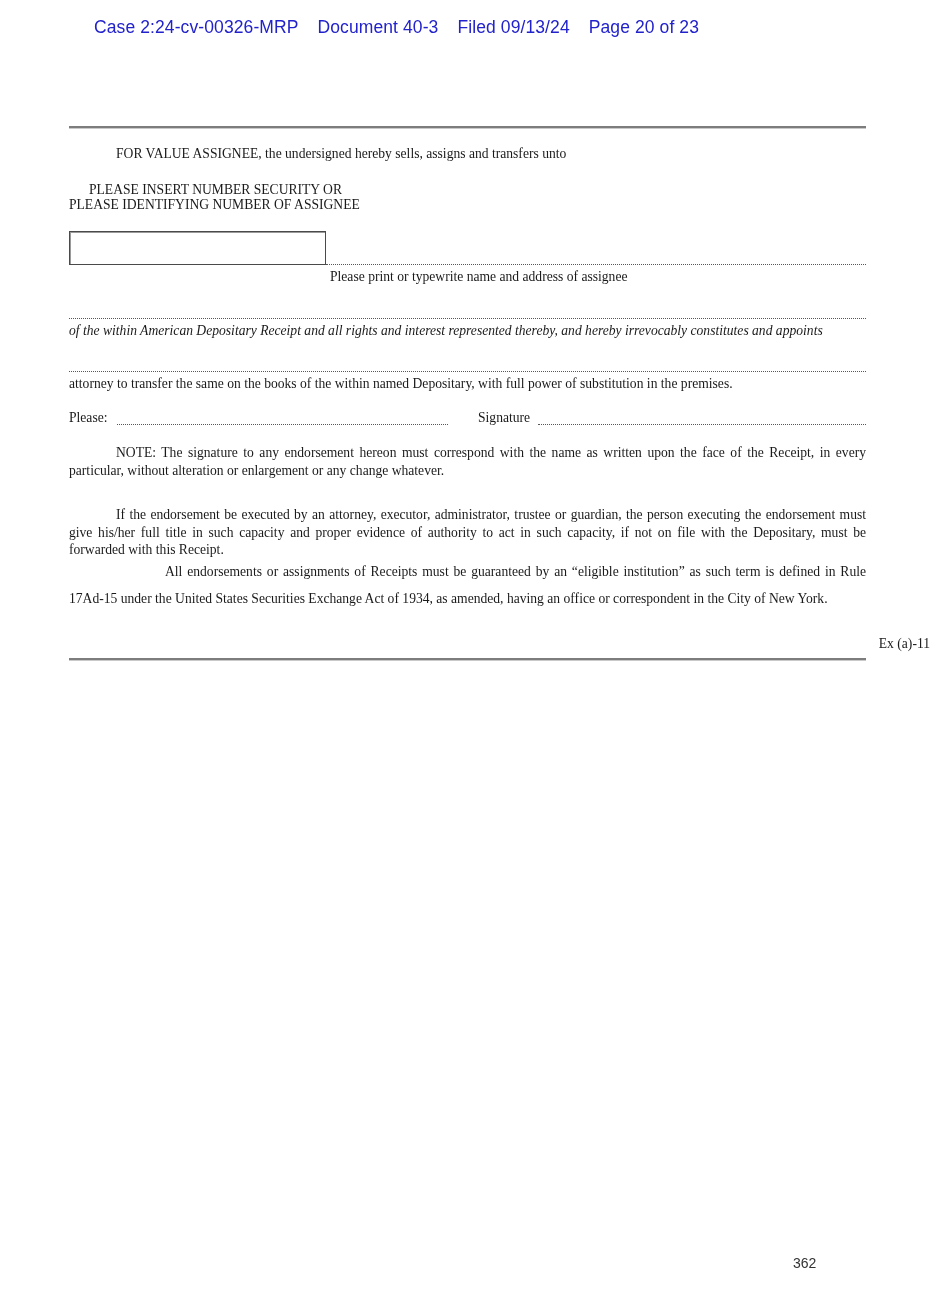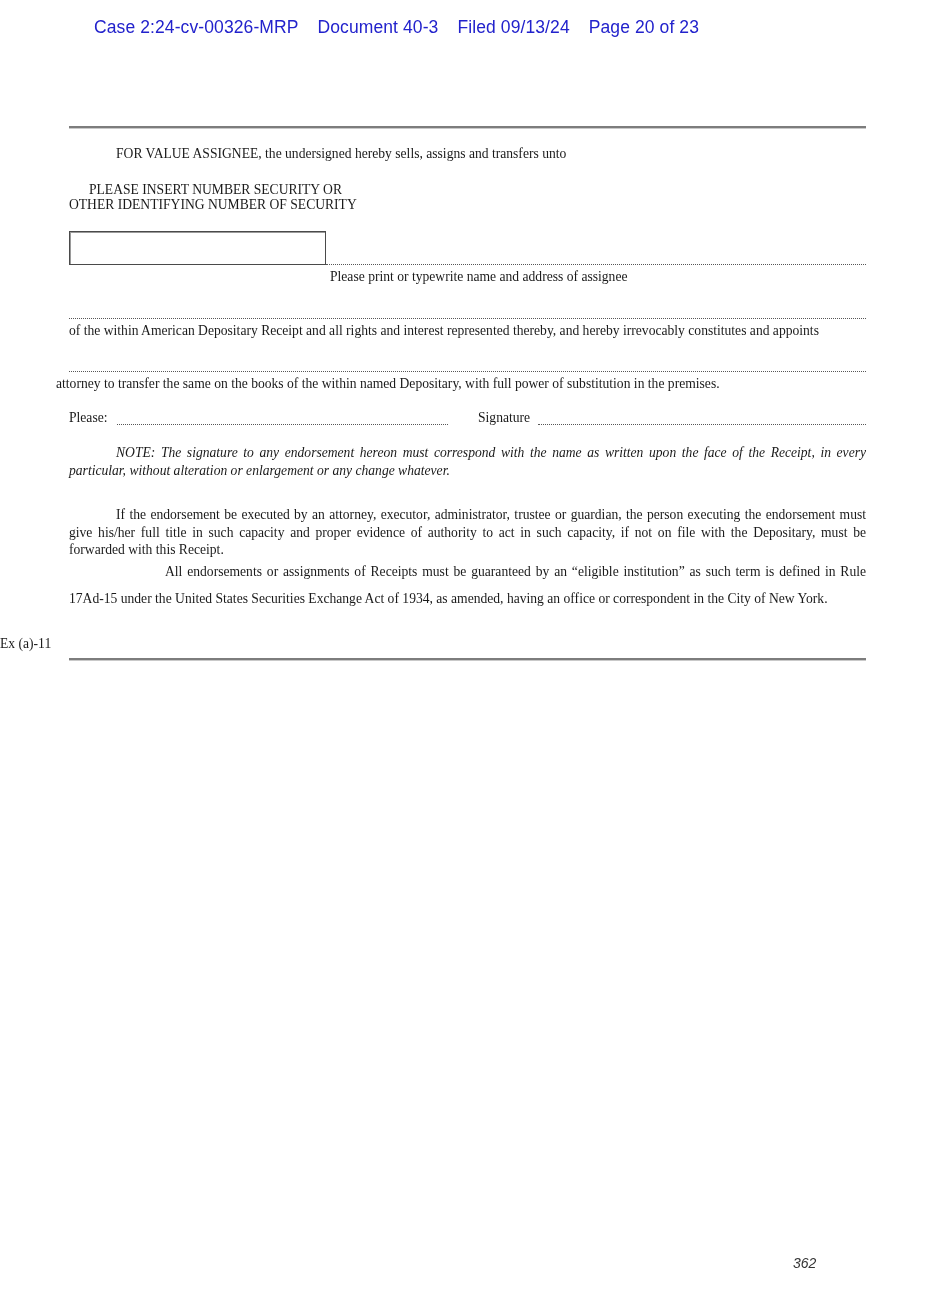--- a/index.html
+++ b/index.html
@@ -48,25 +48,25 @@
   .body-text {
     position: absolute;
     font-size: 13.6px;
     line-height: 17.5px;
     color: #1a1a1a;
   }
   .ln-for-value   { top: 145px; left: 116px; }
   .ln-please-1    { top: 181px; left: 89px;  }
   .ln-please-2    { top: 196px; left: 69px;  }
   .ln-print-name  { top: 268px; left: 330px; }
-  .ln-within-adr  { top: 322px; left: 69px;  }
-  .ln-attorney    { top: 375px; left: 56px;  }
+  .ln-within-adr  { top: 322px; left: 69px; font-style: italic;  }
+  .ln-attorney    { top: 375px; left: 69px;  }
   .ln-dated       { top: 409px; left: 69px;  }
   .ln-signature   { top: 409px; left: 478px; text-align: center; }
-  .ln-exhibit     { top: 635px; left: 0; width: 930px; text-align: left; }
+  .ln-exhibit     { top: 635px; left: 0; width: 930px; text-align: right; }
 
   
   .assignee-box {
     position: absolute;
     left: 69px;
     top: 231px;
     width: 255px;
     height: 32px;
     border: 1px solid #4a4a4a;
     box-shadow: inset 0 1px 0 #9a9a9a, inset 1px 0 0 #9a9a9a;
@@ -88,52 +88,51 @@
   
   .para {
     position: absolute;
     left: 69px;
     width: 797px;
     font-size: 13.6px;
     line-height: 17.6px;
     text-align: justify;
     color: #1a1a1a;
   }
-  .para-note    { top: 444px; text-indent: 47px; font-style: italic; }
+  .para-note    { top: 444px; text-indent: 47px; }
   .para-attn    { top: 506px; text-indent: 47px; }
   .para-endorse { top: 558px; text-indent: 96px; line-height: 27px; }
 
   
   .bates {
     position: absolute;
     top: 1255px;
     left: 793px;
     font-family: "Liberation Sans", "DejaVu Sans", sans-serif;
     font-size: 14px;
     color: #333333;
-    font-style: italic;
   }
 </style>
 </head>
 <body>
 
 <div class="ecf-header">
   <span>Case 2:24-cv-00326-MRP</span>
   <span>Document 40-3</span>
   <span>Filed 09/13/24</span>
   <span>Page 20 of 23</span>
 </div>
 
 <div class="rule-solid rule-top"></div>
 <div class="rule-solid rule-bottom"></div>
 
 <div class="body-text ln-for-value">FOR VALUE ASSIGNEE, the undersigned hereby sells, assigns and transfers unto</div>
 
 <div class="body-text ln-please-1">PLEASE INSERT NUMBER SECURITY OR</div>
-<div class="body-text ln-please-2">OTHER IDENTIFYING NUMBER OF SECURITY</div>
+<div class="body-text ln-please-2">PLEASE IDENTIFYING NUMBER OF ASSIGNEE</div>
 
 <div class="assignee-box"></div>
 
 <div class="rule-dotted dot-assignee"></div>
 <div class="body-text ln-print-name">Please print or typewrite name and address of assignee</div>
 
 <div class="rule-dotted dot-within"></div>
 <div class="body-text ln-within-adr">of the within American Depositary Receipt and all rights and interest represented thereby, and hereby irrevocably constitutes and appoints</div>
 
 <div class="rule-dotted dot-attorney"></div>

